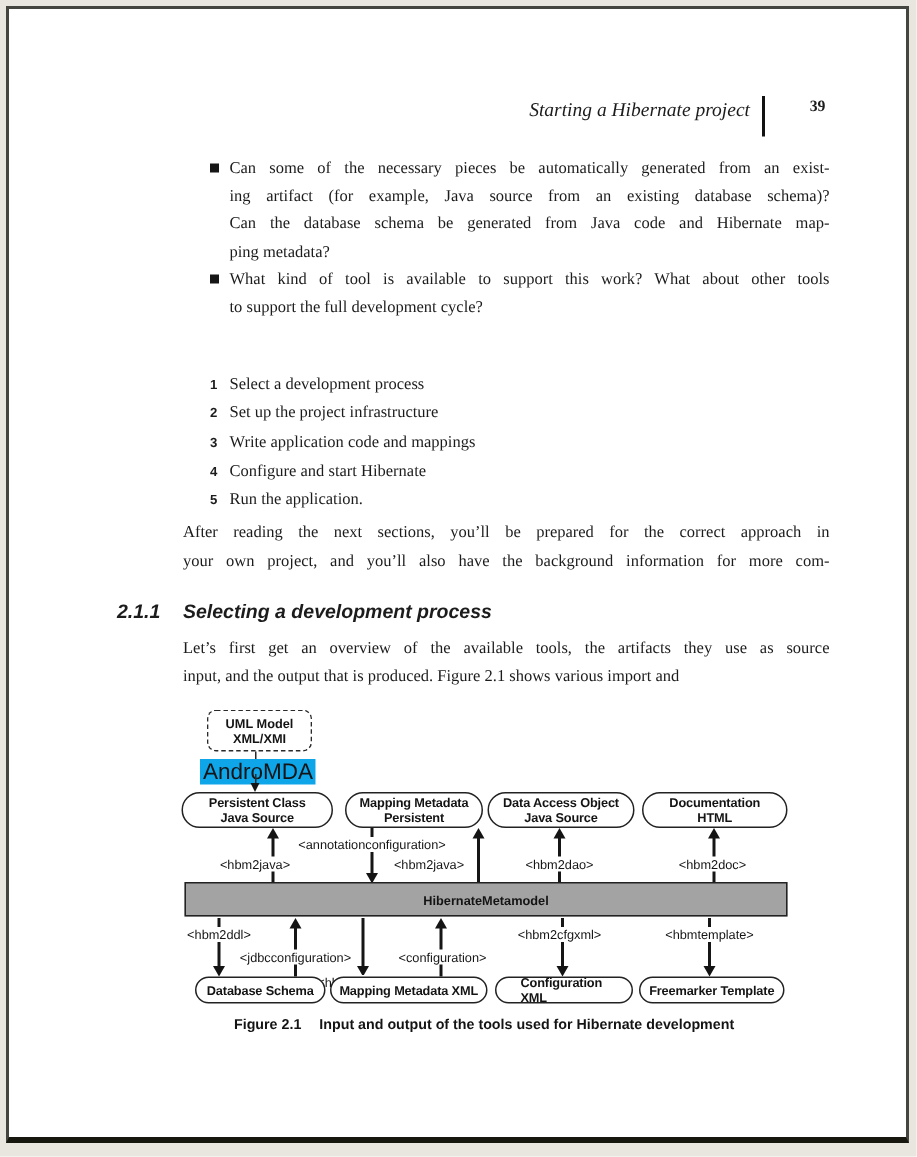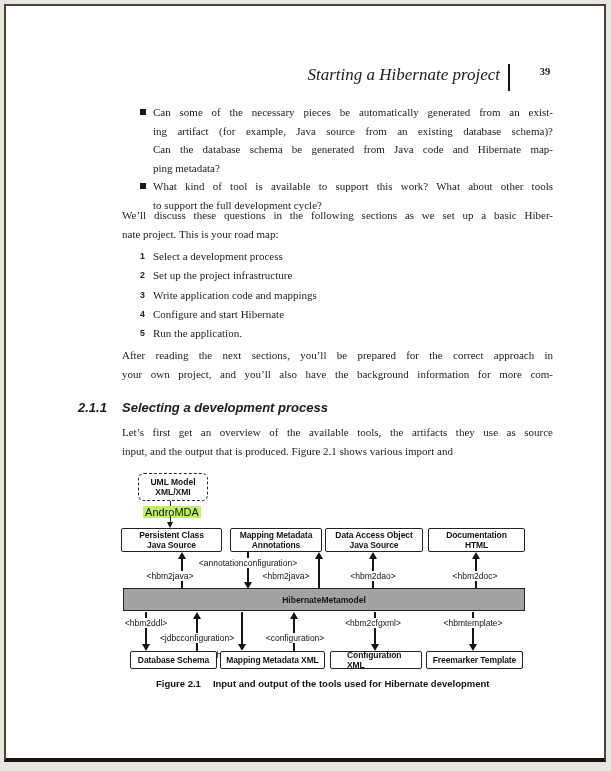--- a/index.html
+++ b/index.html
@@ -11,21 +11,21 @@
     overflow:hidden;
   }
   .page{
     position:absolute;left:4px;top:4px;width:602px;height:758px;
     box-sizing:border-box;background:#fff;
     border:2px solid #45453f;border-bottom:4px solid #17170f;
   }
   
   .rtitle{
     position:absolute;right:104px;top:59px;
-    font-style:italic;font-size:17px;white-space:nowrap;
+    font-style:italic;font-size:13px;white-space:nowrap;
   }
   .hbar{position:absolute;left:502px;top:58px;width:2px;height:27px;background:#121212;}
   .pnum{
     position:absolute;left:527px;top:60px;width:24px;text-align:center;
     font-weight:700;font-size:10.5px;
   }
   
   .block{position:absolute;left:116px;width:431px;font-size:11px;line-height:18.5px;}
   .jl{text-align:justify;text-align-last:justify;}
   .jl-last{text-align:left;}
@@ -43,21 +43,21 @@
   
   .fig{position:absolute;left:0;top:0;width:602px;height:758px;
     font-family:"Liberation Sans",sans-serif;color:#141414;}
   .dbox{
     position:absolute;left:132px;top:467px;width:70px;height:28px;
     border:1.6px dashed #2a2a2a;border-radius:6px;background:#fff;
     display:flex;flex-direction:column;align-items:center;justify-content:center;
     font-weight:700;font-size:8.5px;line-height:10.5px;box-sizing:border-box;
   }
   .tbox,.bbox{
-    position:absolute;border:1.4px solid #222;border-radius:2px;background:#fff;
+    position:absolute;border:1.4px solid #222;border-radius:12px;background:#fff;
     display:flex;flex-direction:column;align-items:center;justify-content:center;
     font-weight:700;font-size:8.5px;line-height:10.5px;box-sizing:border-box;
     letter-spacing:-0.1px;
   }
   .tbox{top:522px;height:24px;}
   .bbox{top:645px;height:18px;}
   .mbox{
     position:absolute;left:117px;top:582px;width:402px;height:23px;
     border:1.4px solid #222;background:#a3a3a3;box-sizing:border-box;
     display:flex;flex-direction:row;align-items:center;justify-content:center;
@@ -73,21 +73,21 @@
     border-top:7px solid #141414;}
   .ah-down-sm{position:absolute;width:0;height:0;
     border-left:3.5px solid transparent;border-right:3.5px solid transparent;
     border-top:6px solid #141414;}
   .alabel{
     position:absolute;transform:translateX(-50%);
     font-size:8.5px;line-height:10px;background:#fff;padding:0 2px;white-space:nowrap;
   }
   .genlabel{
     position:absolute;left:166px;top:500px;transform:translateX(-50%);
-    font-size:11px;background:#bef264;padding:0 2px;
+    font-size:15px;background:#0ea5e9;padding:0 2px;
   }
   .caption{position:absolute;left:114px;top:672px;
     font-family:"Liberation Sans",sans-serif;font-weight:700;font-size:9.5px;white-space:nowrap;padding-left:36px;}
   .cap-text{margin-left:12px;}
 </style>
 </head>
 <body>
 
 <div class="page">
 
@@ -107,24 +107,20 @@
     </div>
     <div class="bullet">
       <span class="bmark"></span>
       <div class="btext">
         <div class="jl">What kind of tool is available to support this work? What about other tools</div>
         <div class="jl-last">to support the full development cycle?</div>
       </div>
     </div>
   </div>
 
-  <div class="block" style="top:200px;">
-    <div class="jl">We’ll discuss these questions in the following sections as we set up a basic Hiber-</div>
-    <div class="jl-last">nate project. This is your road map:</div>
-  </div>
 
   <div class="block" style="top:241px;">
     <div class="li">
       <span class="li-num">1</span>
       <span class="li-text">Select a development process</span>
     </div>
     <div class="li">
       <span class="li-num">2</span>
       <span class="li-text">Set up the project infrastructure</span>
     </div>
@@ -167,21 +163,21 @@
     <span class="genlabel">AndroMDA</span>
     <div class="vdash" style="left:163.8px;top:510px;height:6px;"></div>
     <div class="ah-down-sm" style="left:161px;top:516px;"></div>
 
     <div class="tbox" style="left:115px;width:101px;">
       <span>Persistent Class</span>
       <span>Java Source</span>
     </div>
     <div class="tbox" style="left:224px;width:92px;">
       <span>Mapping Metadata</span>
-      <span>Annotations</span>
+      <span>Persistent</span>
     </div>
     <div class="tbox" style="left:319px;width:98px;">
       <span>Data Access Object</span>
       <span>Java Source</span>
     </div>
     <div class="tbox" style="left:422px;width:97px;">
       <span>Documentation</span>
       <span>HTML</span>
     </div>
 

